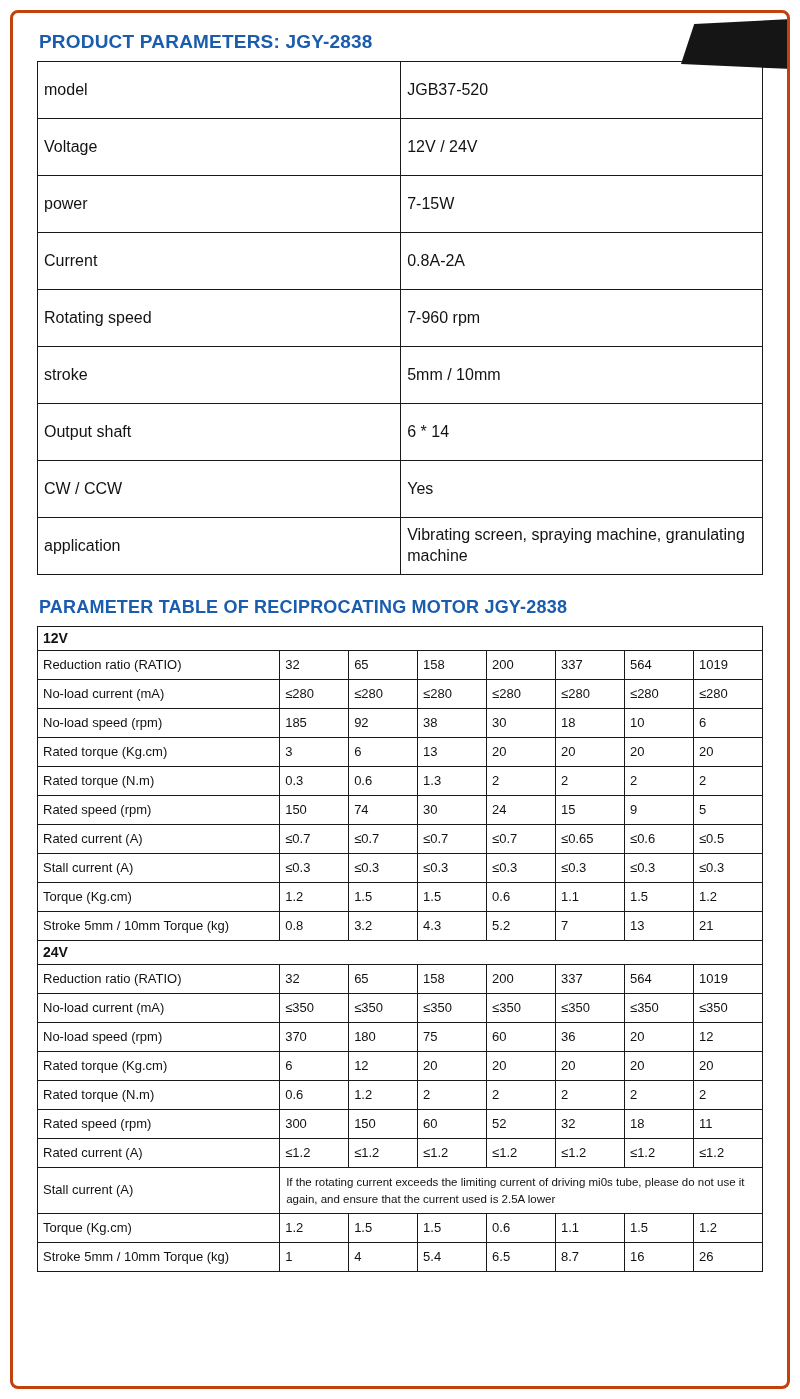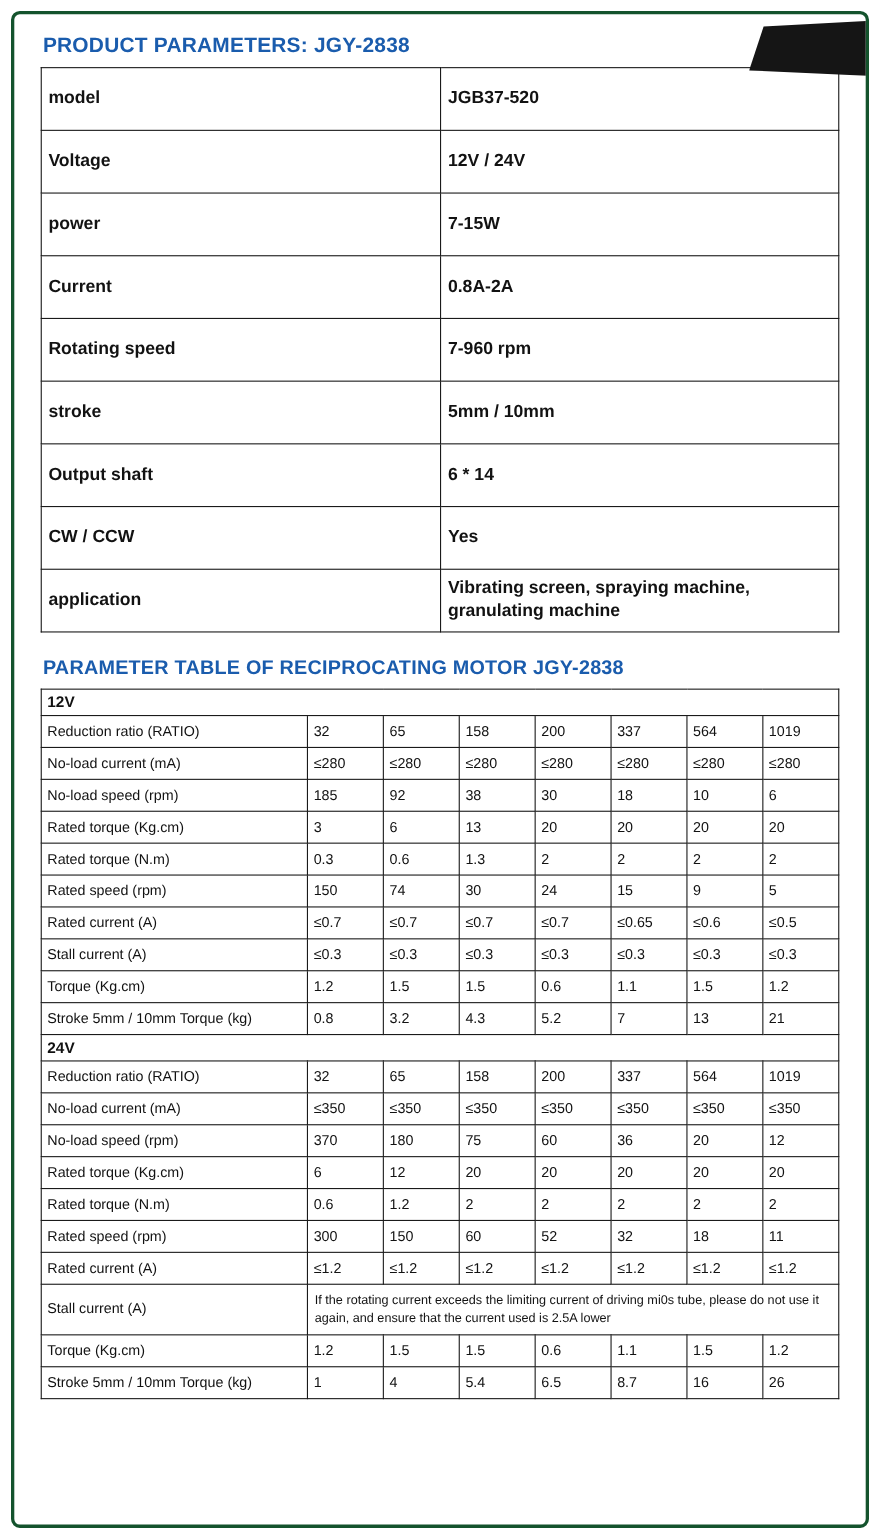--- a/index.html
+++ b/index.html
@@ -6,21 +6,21 @@
   html, body {
     width: 800px; height: 1399px;
     background: #ffffff;
     font-family: "Liberation Sans", sans-serif;
     color: #121212;
   }
   .page {
     position: absolute;
     left: 10px; top: 10px;
     width: 780px; height: 1379px;
-    border: 3px solid #14532d;
+    border: 3px solid #c2410c;
     border-radius: 8px;
     background: #ffffff;
     padding: 14px 24px 0 24px;
     overflow: hidden;
   }
   .corner-ribbon {
     position: absolute;
     top: 6px; right: -4px;
     width: 110px; height: 50px;
     background: #151515;
@@ -38,21 +38,20 @@
 
   table { width: 100%; border-collapse: collapse; table-layout: fixed; }
 
   .product-table td {
     border: 1px solid #1a1a1a;
     height: 57px;
     font-size: 16px;
     padding: 4px 8px 4px 6px;
     vertical-align: middle;
     line-height: 1.3;
-    font-weight: bold;
   }
 
   .param-table td, .param-table th {
     border: 1px solid #1a1a1a;
     font-size: 13px;
     padding: 2px 4px 2px 5px;
     height: 29px;
     vertical-align: middle;
     text-align: left;
     line-height: 1.25;

